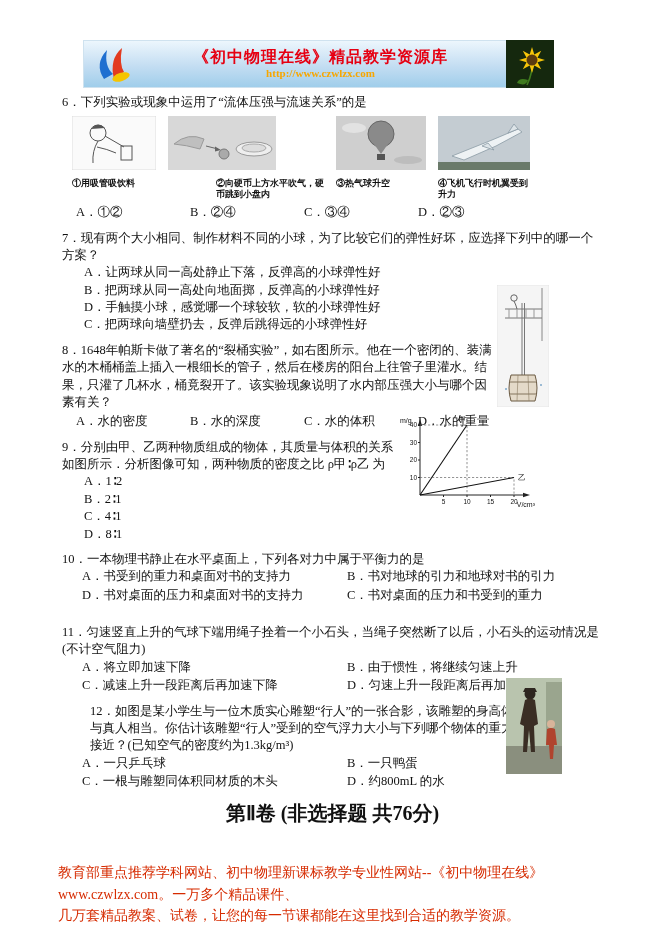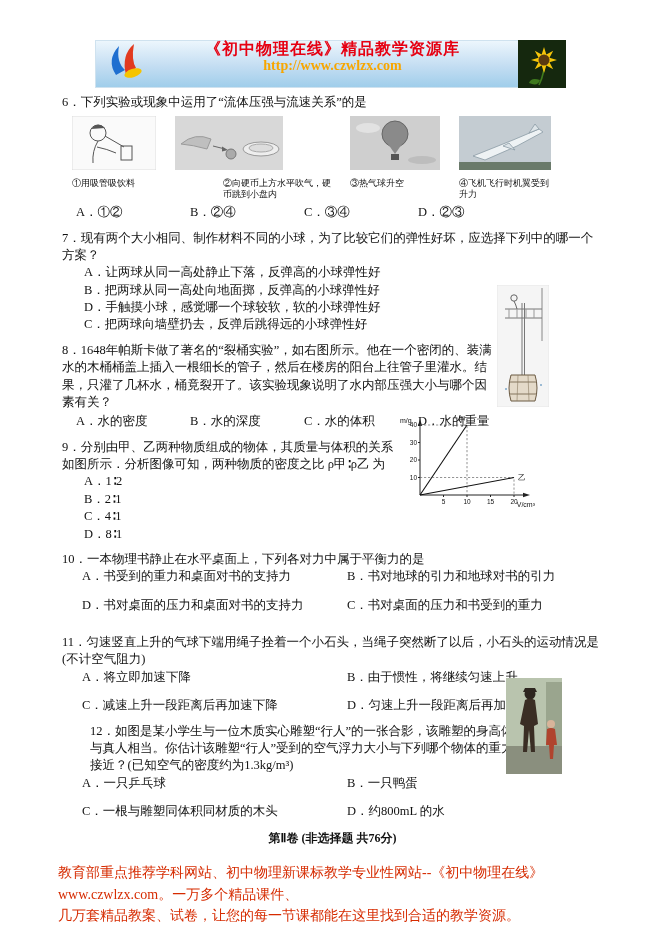--- a/index.html
+++ b/index.html
@@ -1,48 +1,48 @@
 <!DOCTYPE html>
 <html><head>
 <meta charset="utf-8">
 <style>
   html,body{margin:0;padding:0;background:#fff;}
   .page{position:relative;width:661px;height:936px;background:#ffffff;overflow:hidden;
         font-family:"Liberation Serif",serif;color:#111;}
   
-  .banner{position:absolute;left:95px;top:40px;width:471px;height:48px;
+  .banner{position:absolute;left:83px;top:40px;width:471px;height:48px;
           background:linear-gradient(180deg,#eef7fd 0%,#c3ddf2 55%,#9ecdea 100%);
-          display:flex;align-items:flex-start;box-shadow:0 0 0 1px #cfe2ef inset;}
+          display:flex;align-items:center;box-shadow:0 0 0 1px #cfe2ef inset;}
   .banner-logo{width:44px;height:40px;margin-left:8px;flex:0 0 auto;}
   .banner-mid{flex:1;text-align:center;line-height:1.15;}
   .banner-title{color:#e60012;font-weight:bold;font-size:16px;letter-spacing:1px;}
-  .banner-url{color:#f7a600;font-size:14px;font-weight:bold;}
+  .banner-url{color:#f7a600;font-size:11px;font-weight:bold;}
   .banner-sun{width:48px;height:48px;flex:0 0 auto;}
   
   .content{position:absolute;left:62px;top:94px;width:541px;font-size:12.5px;line-height:1.39;}
   .q{margin:0 0 8px 0;}
   .qtext{margin:0;}
   .w432{width:432px;}
   .w332{width:332px;}
   .w440{width:440px;margin-left:28px;}
   .opt-line{margin-left:22px;}
   .opt4{margin-left:14px;margin-top:2px;}
   .opt4 span{display:inline-block;width:114px;}
-  .grid2{display:grid;grid-template-columns:265px auto;margin-left:20px;row-gap:11px;}
-  
-  .figrow{display:flex;align-items:flex-start;gap:19px;margin:5px 0 3px 10px;}
+  .grid2{display:grid;grid-template-columns:265px auto;margin-left:20px;row-gap:1px;}
+  
+  .figrow{display:flex;align-items:flex-start;gap:12px;margin:5px 0 3px 10px;font-weight:bold;}
   .fig{flex:0 0 auto;}
   .figcap{font-size:9px;line-height:1.3;margin-top:2px;}
   .cap1{width:80px;}.cap2{width:108px;margin-left:48px;}.cap3{width:90px;}.cap4{width:92px;}
   
   .fig-barrel{position:absolute;left:497px;top:285px;}
   .fig-graph{position:absolute;left:396px;top:415px;}
   .fig-statue{position:absolute;left:506px;top:678px;}
   
-  .sec-title{text-align:center;font-size:12px;font-weight:bold;margin-top:10px;}
+  .sec-title{text-align:center;font-size:20px;font-weight:bold;margin-top:10px;}
   .sec-sub{margin-top:14px;font-size:12.5px;}
   .footer{position:absolute;left:58px;top:862px;width:548px;color:#d62b00;
           font-size:14px;line-height:1.55;}
   
   .axis{stroke:#222;stroke-width:1;}
   .tick{font:6.5px "Liberation Sans",sans-serif;fill:#111;}
   .alabel{font:7px "Liberation Sans",sans-serif;fill:#111;}
   .series{stroke:#111;stroke-width:1.1;}
   .dash{fill:none;stroke:#666;stroke-width:0.7;stroke-dasharray:2.2 1.8;}
   .slabel{font:7.5px "Liberation Serif",serif;fill:#111;}

